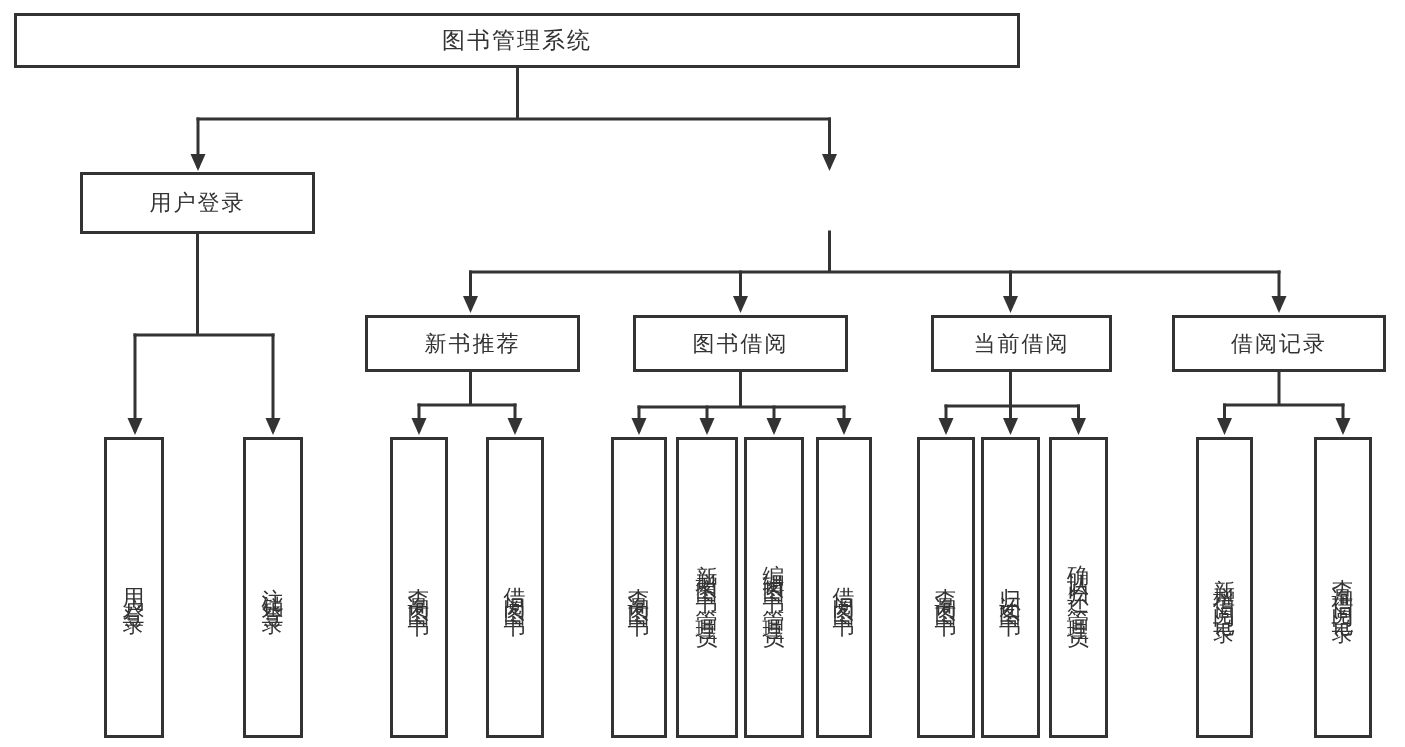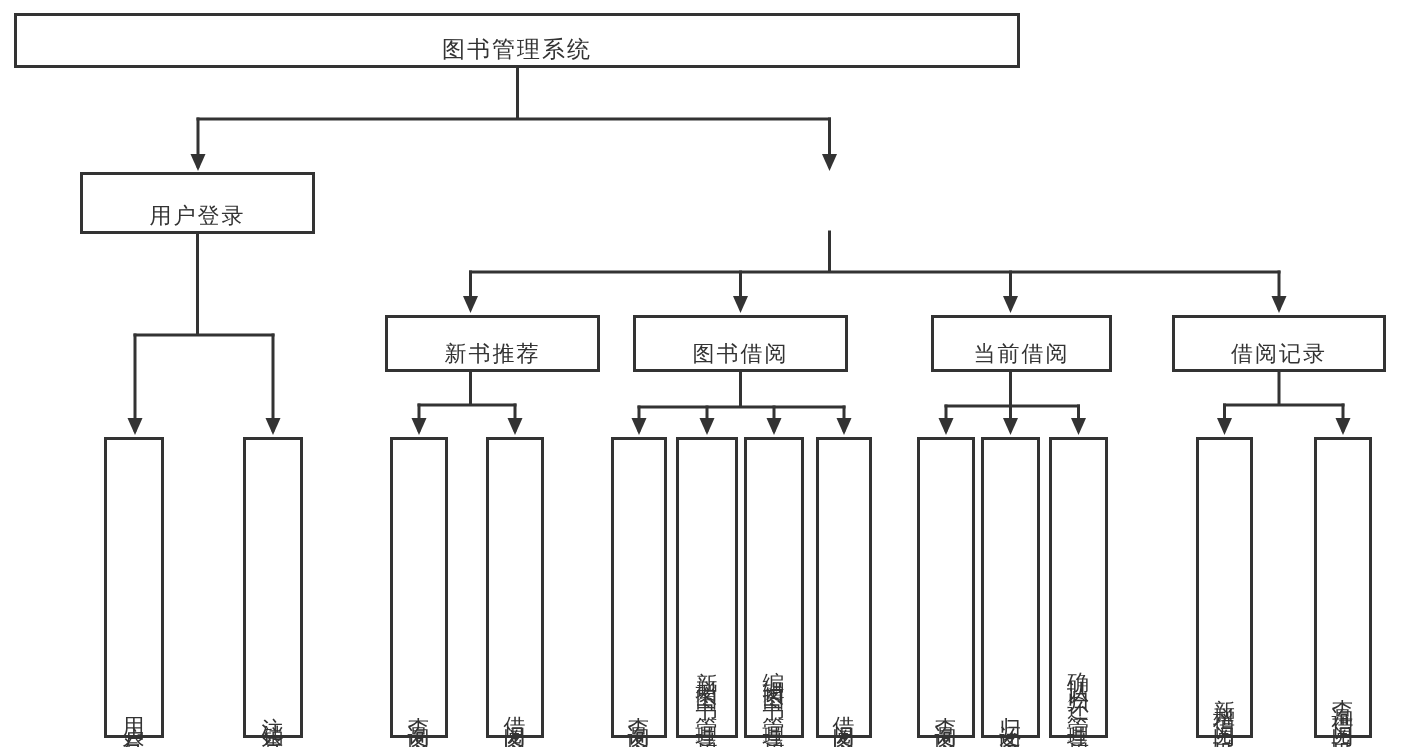--- a/index.html
+++ b/index.html
@@ -19,21 +19,21 @@
     overflow:hidden;
   }
   svg.connectors{position:absolute;left:0;top:0;width:1405px;height:747px;z-index:0;}
   svg.connectors path{stroke:var(--line);stroke-width:3;fill:none;stroke-linecap:square;}
   svg.connectors marker path{fill:var(--line);stroke:none;}
   .node{
     position:absolute;
     background:var(--box_fill);
     border:3px solid var(--border);
     box-sizing:border-box;
-    display:flex;align-items:flex-end;justify-content:center;
+    display:flex;align-items:center;justify-content:center;
     color:var(--text);
     z-index:1;
   }
   .node.hlabel{font-size:22px;letter-spacing:2px;white-space:nowrap;}
   .node.root{font-size:23px;}
   .leaf .vtext{
     writing-mode:vertical-rl;
     text-orientation:mixed;
     font-size:22px;
     letter-spacing:9px;
@@ -97,21 +97,21 @@
   </svg>
 
   <div class="node hlabel root" style="left:14px;top:13px;width:1006px;height:55px;">
     <span>图书管理系统</span>
   </div>
 
   <div class="node hlabel" style="left:80px;top:172px;width:235px;height:62px;">
     <span>用户登录</span>
   </div>
 
-  <div class="node hlabel" style="left:385px;top:315px;width:215px;height:57px;">
+  <div class="node hlabel" style="left:365px;top:315px;width:215px;height:57px;">
     <span>新书推荐</span>
   </div>
   <div class="node hlabel" style="left:633px;top:315px;width:215px;height:57px;">
     <span>图书借阅</span>
   </div>
   <div class="node hlabel" style="left:931px;top:315px;width:181px;height:57px;">
     <span>当前借阅</span>
   </div>
   <div class="node hlabel" style="left:1172px;top:315px;width:214px;height:57px;">
     <span>借阅记录</span>

